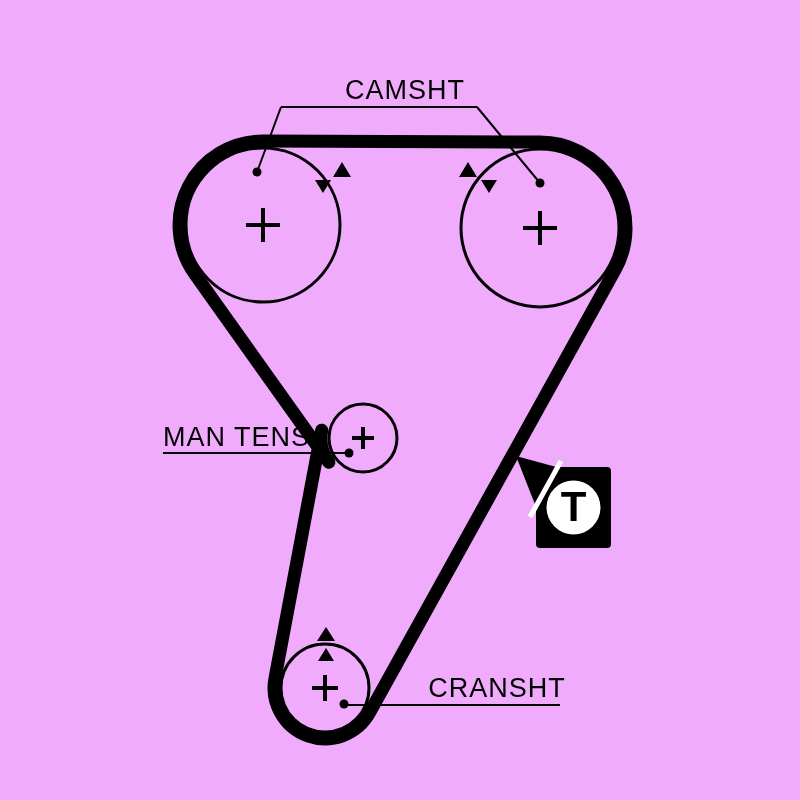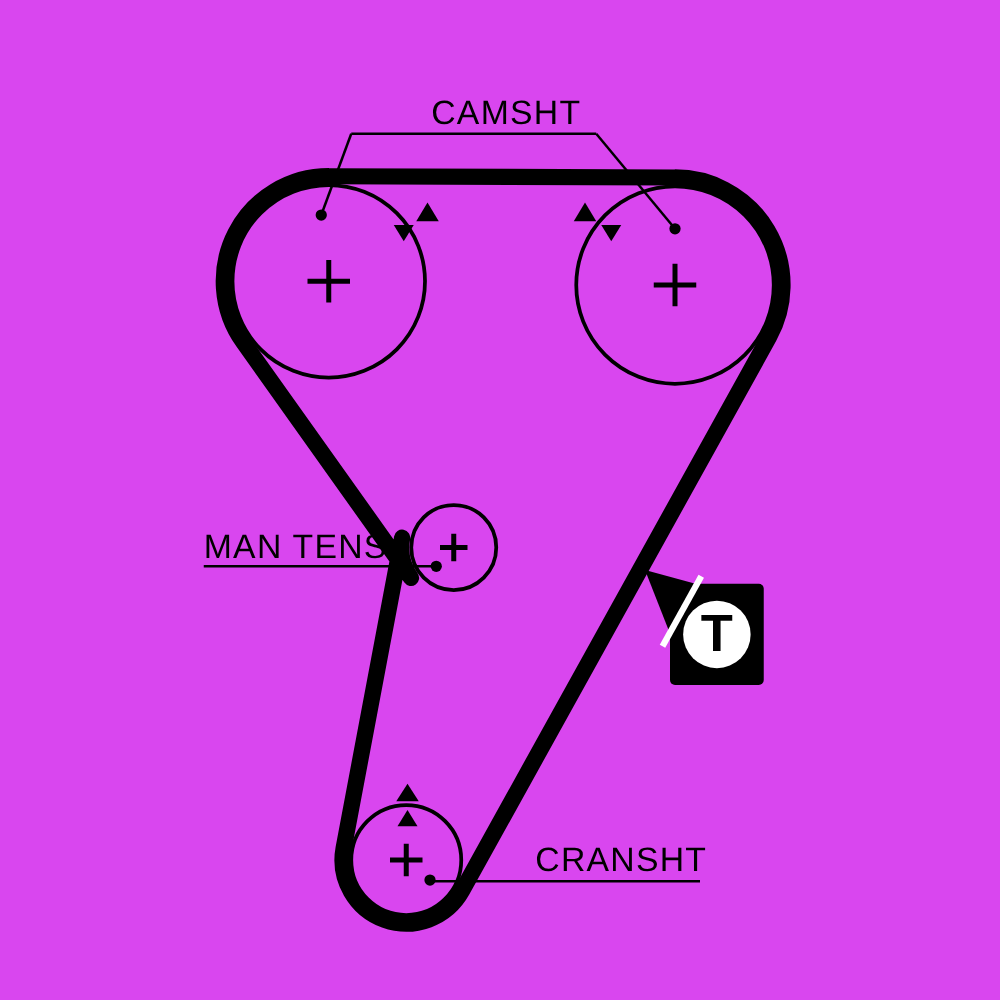--- a/index.html
+++ b/index.html
@@ -4,21 +4,21 @@
 <style>
   html, body {
     margin: 0;
     padding: 0;
     background: #ffffff;
   }
   .stage {
     width: 800px;
     height: 800px;
     position: relative;
-    background: #d946ef;
+    background: #f0abfc;
     overflow: hidden;
   }
   svg { display: block; }
   .belt {
     fill: none;
     stroke: #000000;
     stroke-width: 13;
     stroke-linejoin: round;
     stroke-linecap: round;
   }

